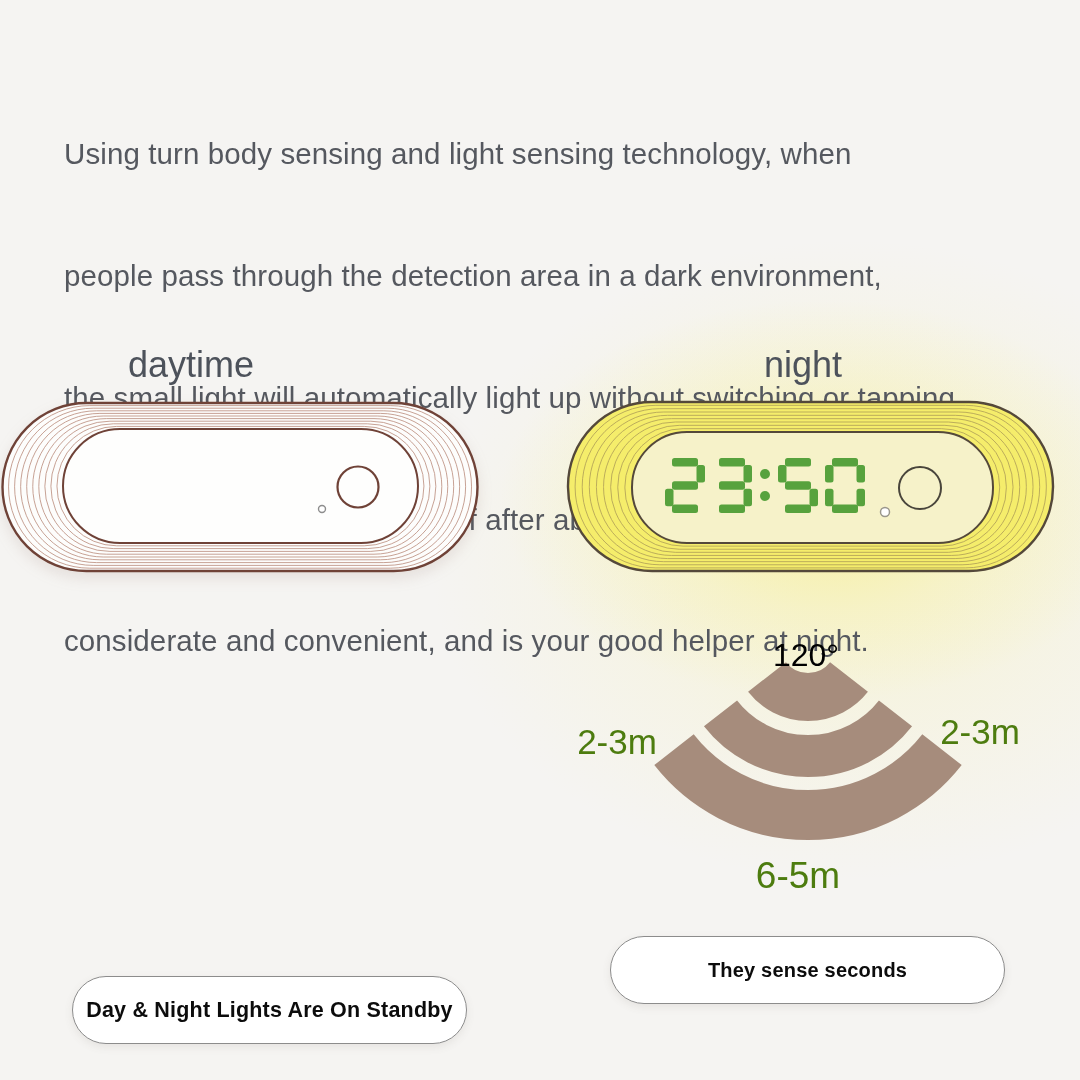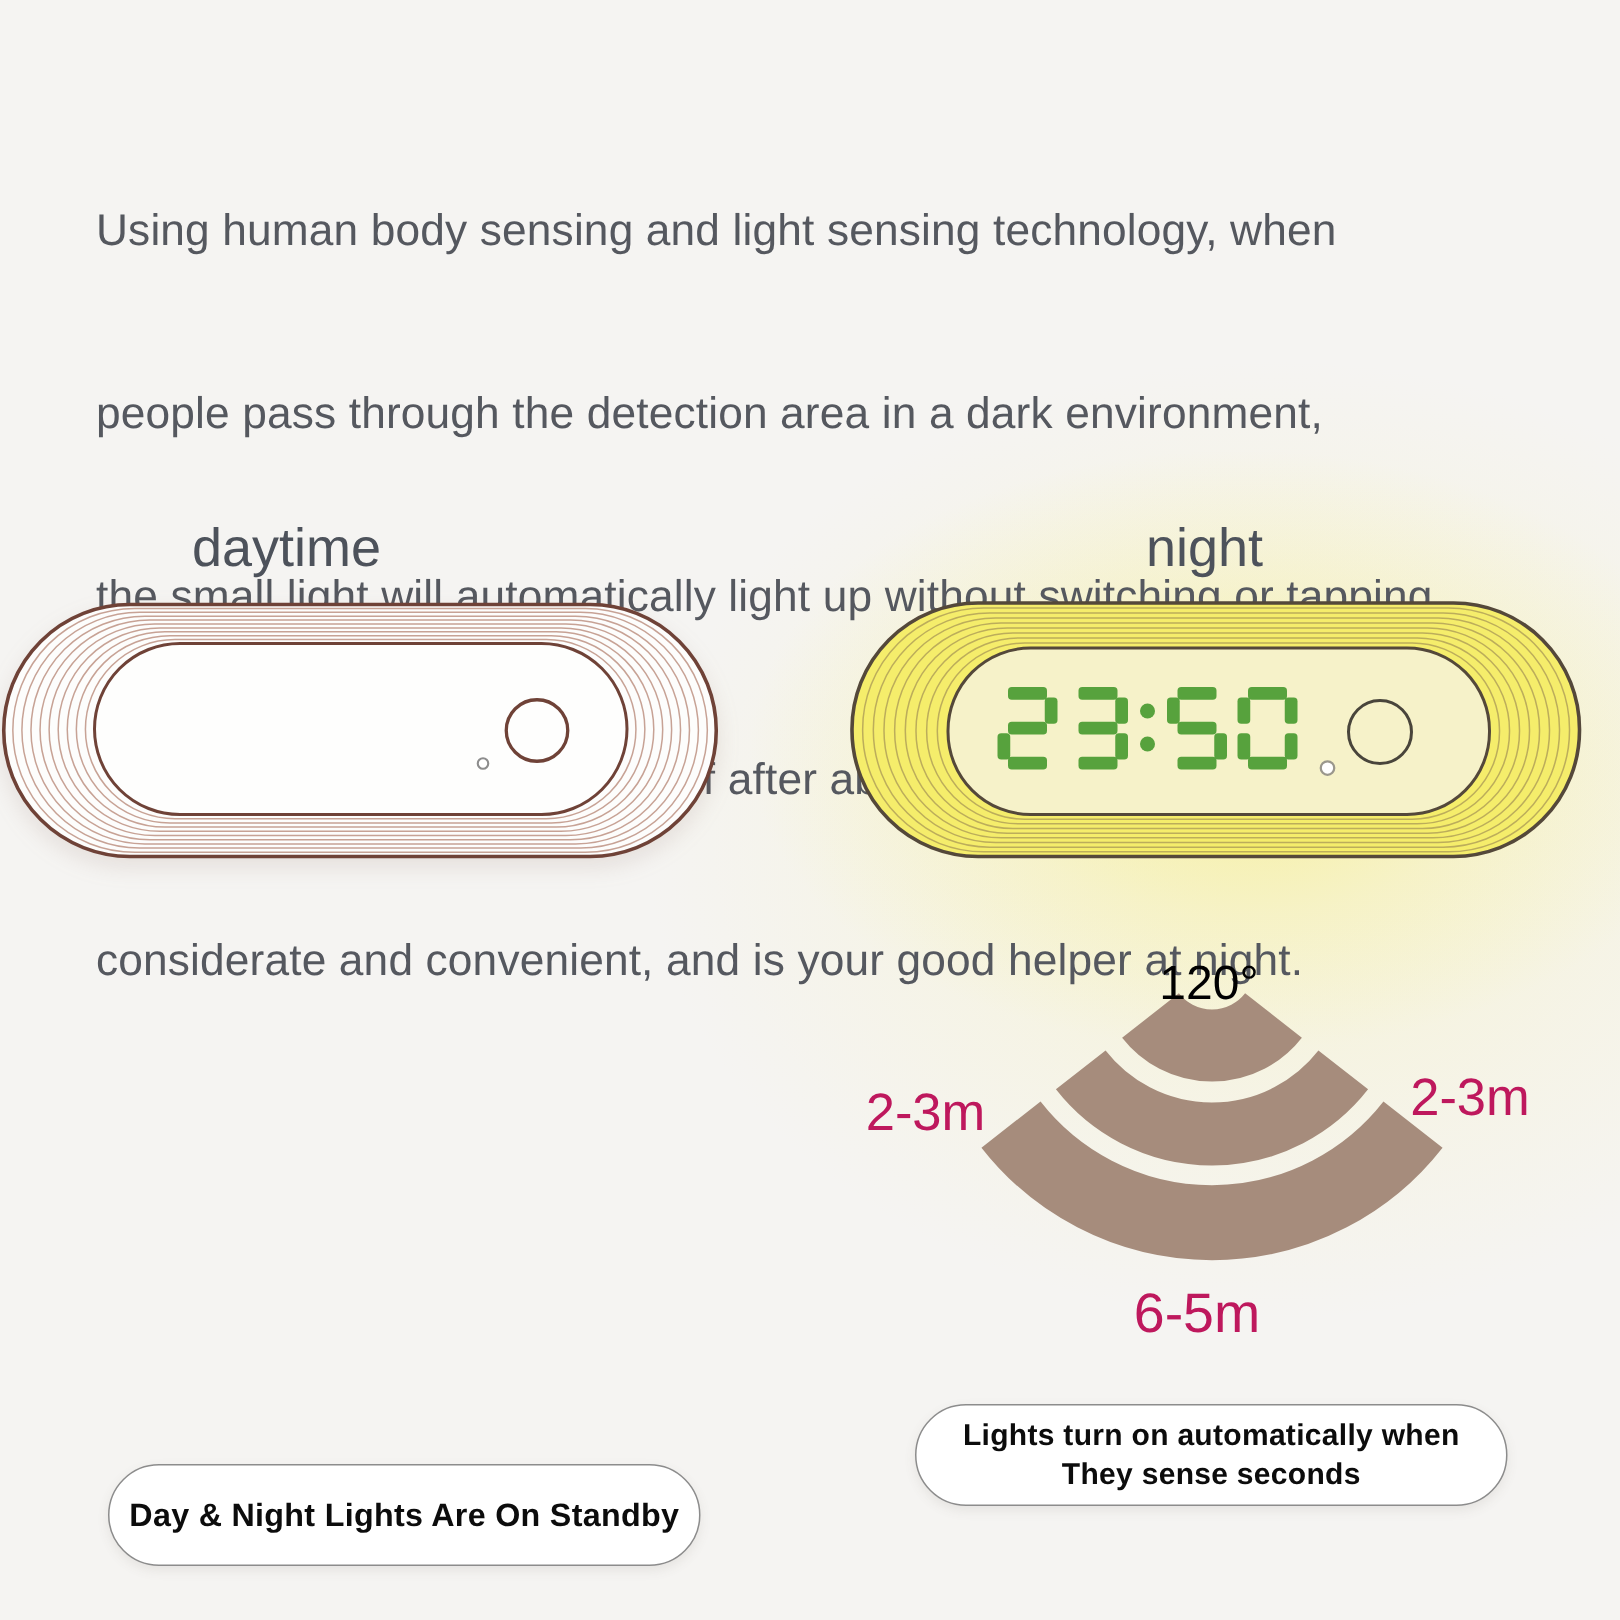--- a/index.html
+++ b/index.html
@@ -32,21 +32,21 @@
     font-size:36px;color:#4d525b;
   }
   #lbl-day{left:91px;top:344px;}
   #lbl-night{left:703px;top:344px;text-align:center;}
 
   #svg-day{position:absolute;left:0px;top:398px;width:490px;height:180px;
     filter:drop-shadow(0 6px 7px rgba(140,110,95,.15));}
   #svg-night{position:absolute;left:558px;top:398px;width:500px;height:180px;}
   #svg-arcs{position:absolute;left:558px;top:598px;width:500px;height:300px;}
 
-  .rng{position:absolute;text-align:center;color:#be185d;font-size:35px;}
+  .rng{position:absolute;text-align:center;color:#4d7c0f;font-size:35px;}
   #rng-angle{left:746px;top:637px;width:120px;font-size:32px;color:#000000;}
   #rng-left{left:547px;top:722px;width:140px;}
   #rng-right{left:910px;top:712px;width:140px;}
   #rng-bottom{left:718px;top:855px;width:160px;font-size:37px;}
 
   .pill{
     position:absolute;top:936px;height:66px;background:#ffffff;
     border:1.5px solid #8c8c8c;border-radius:34px;
     display:flex;flex-direction:column;align-items:center;justify-content:center;
     color:#0c0c0c;font-weight:700;box-shadow:0 3px 8px rgba(100,90,80,.10);
@@ -57,21 +57,21 @@
 </style>
 </head>
 <body>
 
 <div id="canvas">
 
   <div class="glow glow-wide"></div>
   <div class="glow glow-core"></div>
 
   <div class="desc">
-    <div>Using human body sensing and light sensing technology, when</div>
+    <div>Using turn body sensing and light sensing technology, when</div>
     <div>people pass through the detection area in a dark environment,</div>
     <div>the small light will automatically light up without switching or tapping,</div>
     <div> and it will automatically turn off after about 20 seconds. It is</div>
     <div>considerate and convenient, and is your good helper at night.</div>
   </div>
 
   <div class="dev-label" id="lbl-day">daytime</div>
   <div class="dev-label" id="lbl-night">night</div>
 
   <svg id="svg-day" viewBox="0 0 490 180">
@@ -134,17 +134,16 @@
 
   <div class="rng" id="rng-angle">120°</div>
   <div class="rng" id="rng-left">2-3m</div>
   <div class="rng" id="rng-right">2-3m</div>
   <div class="rng" id="rng-bottom">6-5m</div>
 
   <div class="pill" id="pill-left">
     <span>Day &amp; Night Lights Are On Standby</span>
   </div>
   <div class="pill" id="pill-right">
-    <div>Lights turn on automatically when</div>
     <div>They sense seconds</div>
   </div>
 
 </div>
 
 </body></html>

